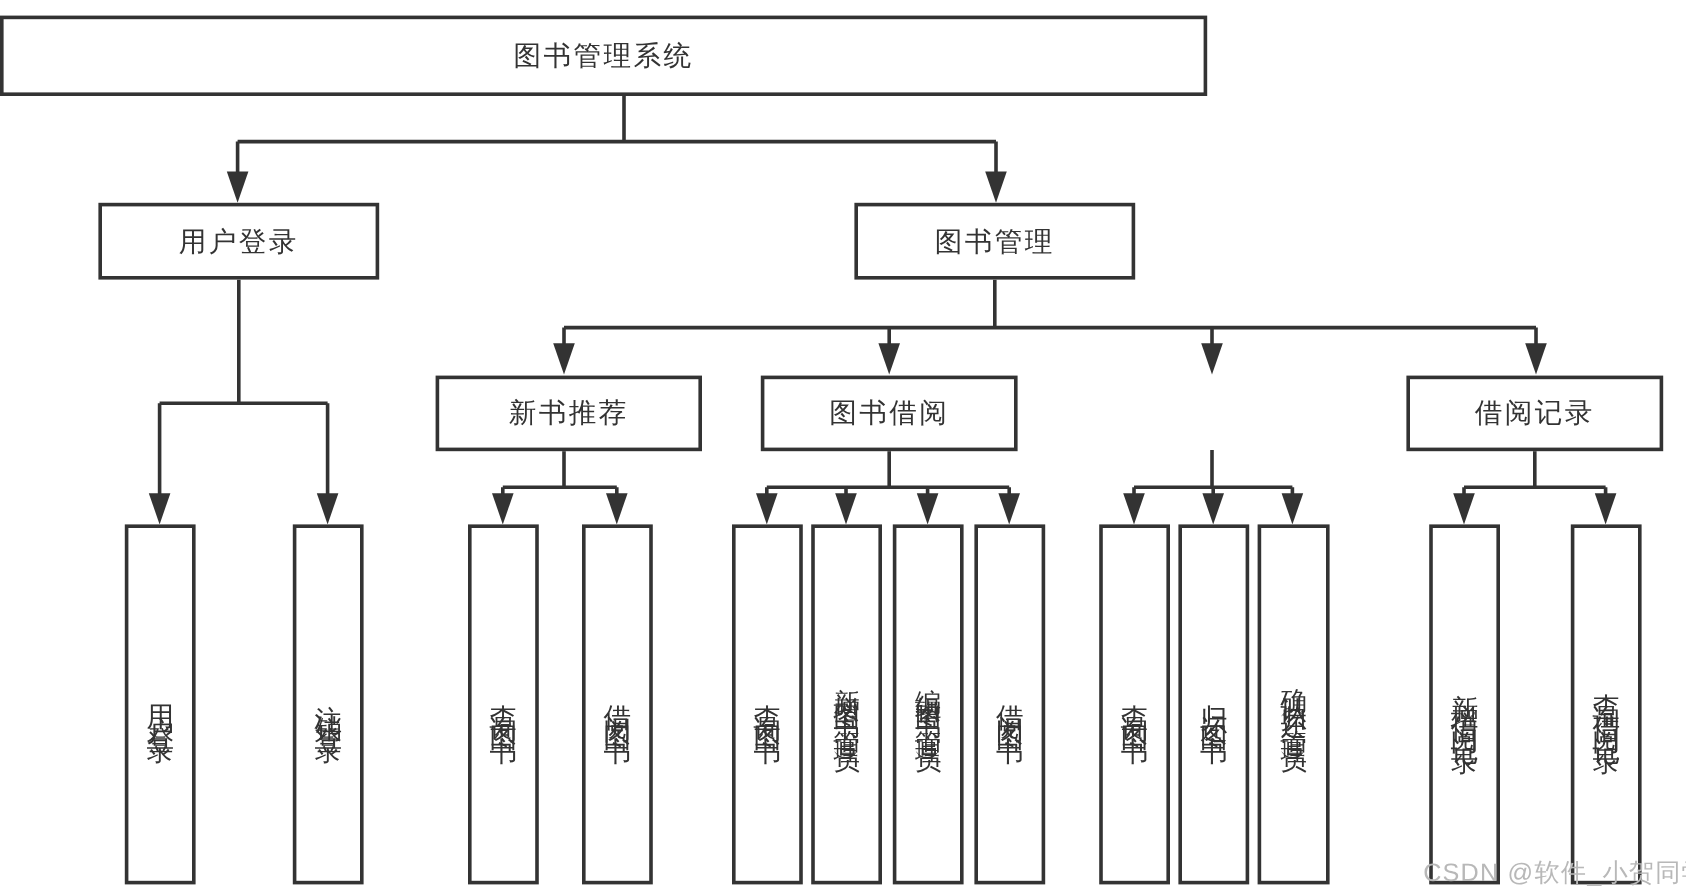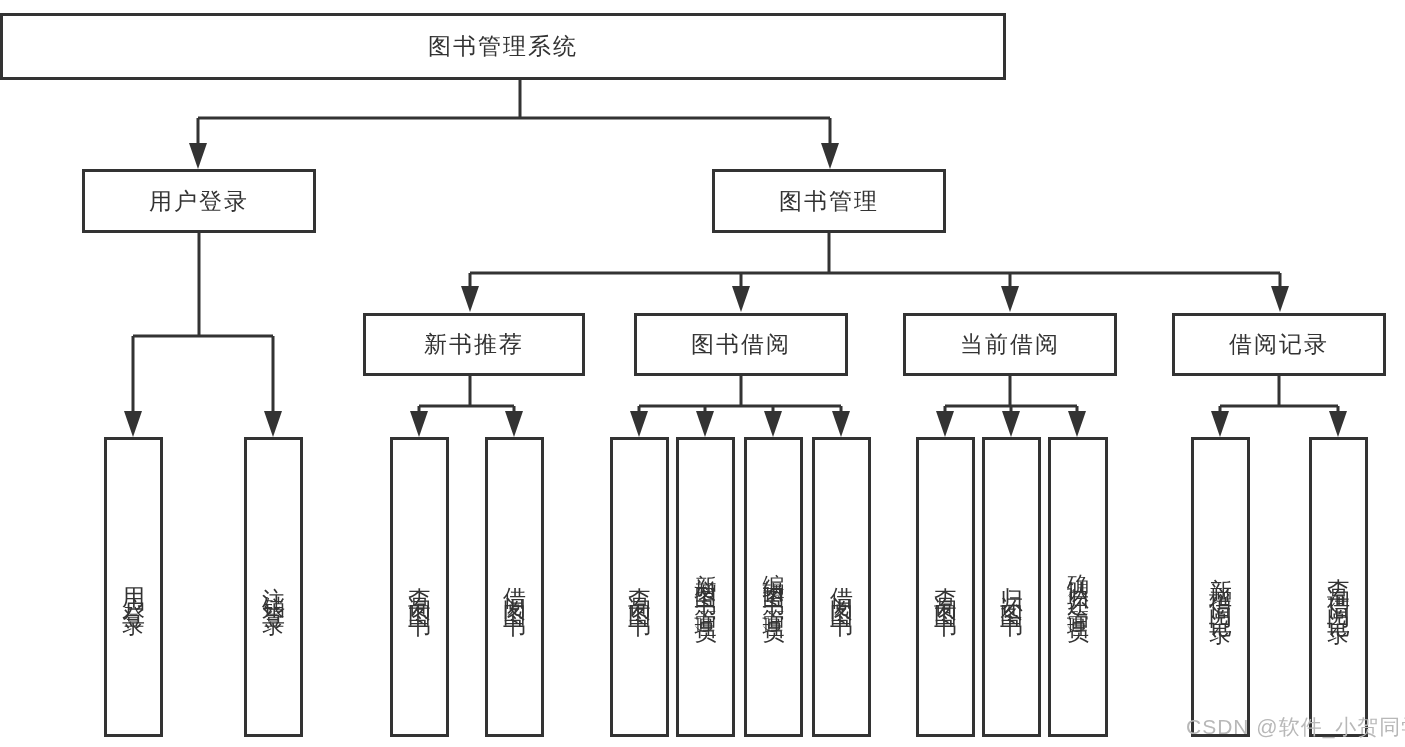--- a/index.html
+++ b/index.html
@@ -78,23 +78,20 @@
   <div class="box" style="left:712px;top:169px;width:234px;height:64px;">
     <span>图书管理</span>
   </div>
 
   <div class="box" style="left:363px;top:313px;width:222px;height:63px;">
     <span>新书推荐</span>
   </div>
   <div class="box" style="left:634px;top:313px;width:214px;height:63px;">
     <span>图书借阅</span>
   </div>
-  <div class="box" style="left:903px;top:313px;width:214px;height:63px;">
-    <span>当前借阅</span>
-  </div>
   <div class="box" style="left:1172px;top:313px;width:214px;height:63px;">
     <span>借阅记录</span>
   </div>
 
   <div class="box vbox" style="left:104px;top:437px;width:59px;height:300px;">
     <span>用户登录</span>
   </div>
   <div class="box vbox" style="left:244px;top:437px;width:59px;height:300px;">
     <span>注销登录</span>
   </div>

